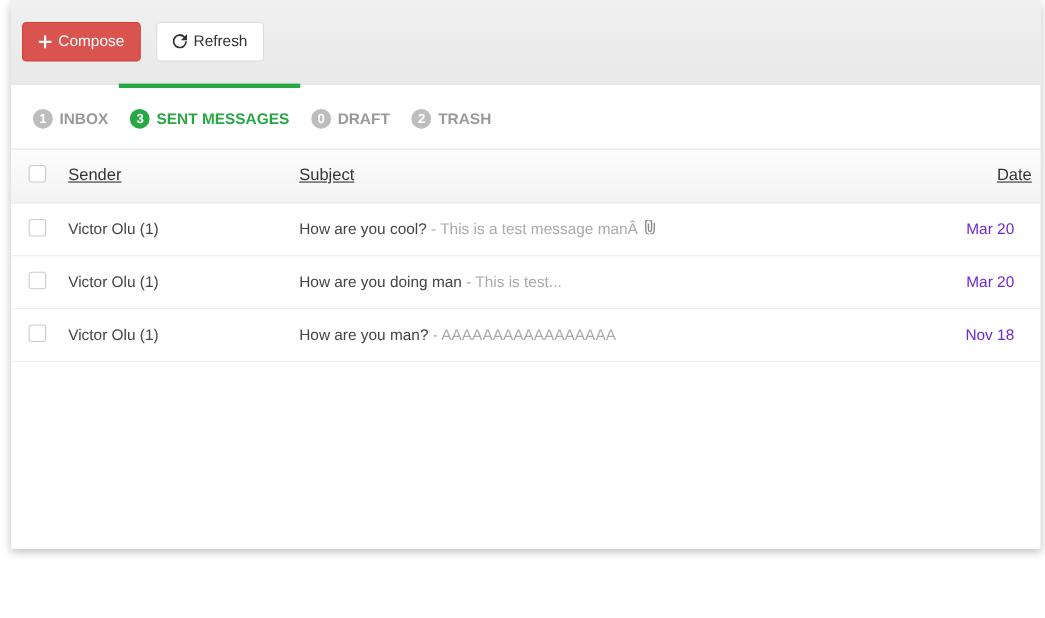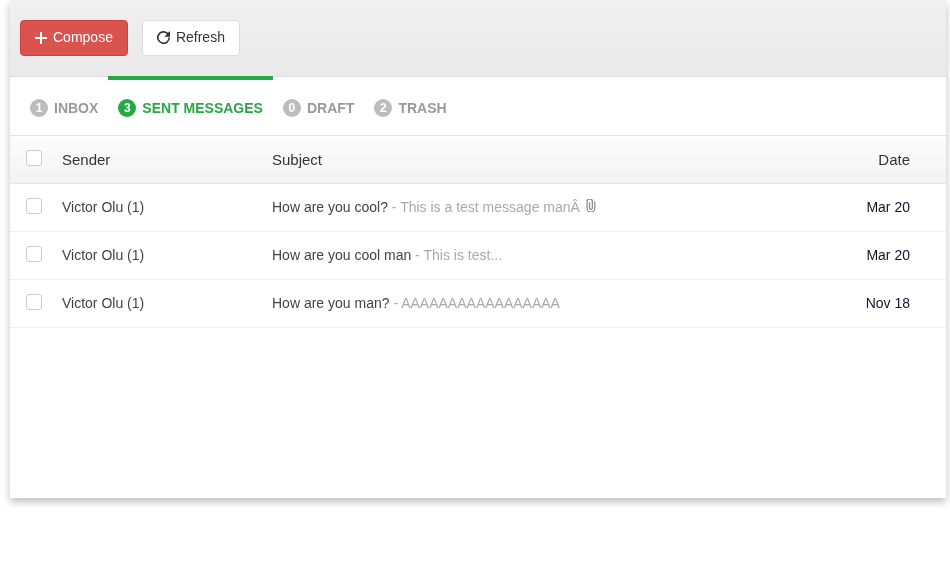--- a/index.html
+++ b/index.html
@@ -90,45 +90,46 @@
     }
     .tab.active .badge {
       background: #28a745;
     }
     .table {
       width: 100%;
       border-collapse: collapse;
     }
     .table thead tr {
       background: linear-gradient(#fdfdfd, #f3f3f3);
+      text-decoration: underline;
     }
     .table th {
       text-align: left;
       font-weight: 400;
       font-size: 15px;
       color: #333;
       padding: 14px 10px;
       border-top: 1px solid #e5e5e5;
       border-bottom: 1px solid #e5e5e5;
     }
     .table th:last-child {
       text-align: right;
-      padding-right: 36px;
+      padding-right: 8px;
     }
     .table td {
       padding: 14px 10px;
       border-bottom: 1px solid #eee;
       font-size: 14px;
       color: #444;
       vertical-align: middle;
     }
     .table td:last-child {
       text-align: right;
-      padding-right: 36px;
-      color: #0f172a;
+      padding-right: 24px;
+      color: #6d28d9;
     }
     .checkbox-cell {
       width: 36px;
       padding-left: 16px !important;
     }
     .checkbox {
       width: 16px;
       height: 16px;
       border: 1px solid #ccc;
       border-radius: 3px;
@@ -213,21 +214,21 @@
                 <path d="M4.5 3a2.5 2.5 0 0 1 5 0v8a1 1 0 0 1-2 0V4H6v7a2.5 2.5 0 0 0 5 0V3a4 4 0 0 0-8 0v8.5a5.5 5.5 0 0 0 11 0V3h-1.5v8.5a4 4 0 0 1-8 0V3z" fill="#888"></path>
               </svg>
           </span>
         </td>
         <td>Mar 20</td>
       </tr>
       <tr>
         <td class="checkbox-cell"><span class="checkbox"></span></td>
         <td>Victor Olu (1)</td>
         <td>
-          <span>How are you cool man</span><span class="preview"> - This is test...</span>
+          <span>How are you doing man</span><span class="preview"> - This is test...</span>
         </td>
         <td>Mar 20</td>
       </tr>
       <tr>
         <td class="checkbox-cell"><span class="checkbox"></span></td>
         <td>Victor Olu (1)</td>
         <td>
           <span>How are you man?</span><span class="preview"> - AAAAAAAAAAAAAAAAA</span>
         </td>
         <td>Nov 18</td>

